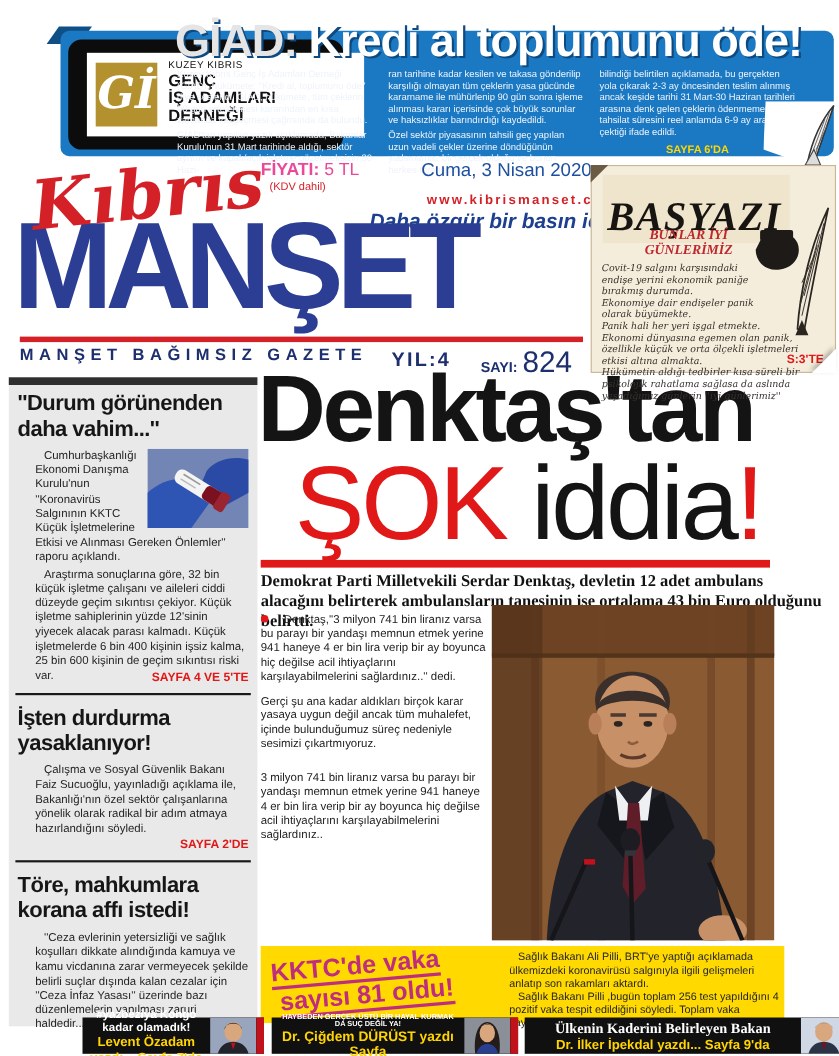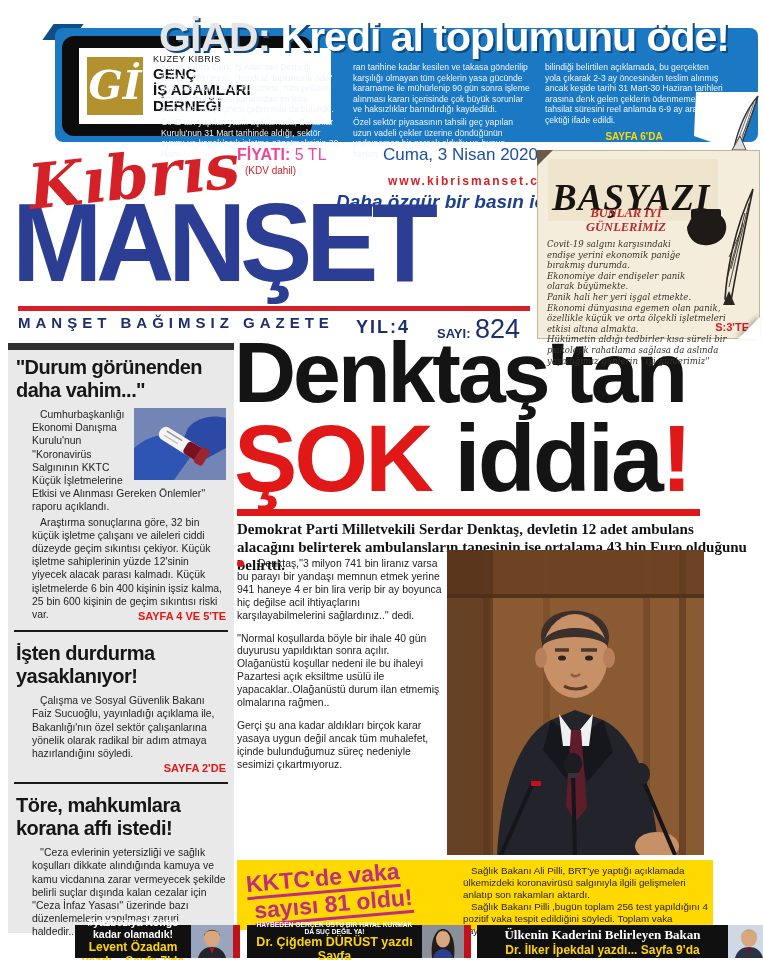--- a/index.html
+++ b/index.html
@@ -64,21 +64,21 @@
   .lc-article{padding:6px 8px 4px 8px;}
   .lc-title{font-weight:bold;font-size:20px;line-height:23px;color:#161616;letter-spacing:-.5px;margin-bottom:6px;}
   .lc-body{font-size:10.4px;line-height:13.2px;color:#242424;}
   .lc-body p{margin:0 0 2px 16px;text-indent:8px;}
   .lc-tag{color:#e01818;font-weight:bold;font-size:11px;text-align:right;margin-top:-13px;}
   .lc-sep{border-top:2px solid #191919;margin:4px 6px;}
   .photo1{float:right;width:92px;height:72px;margin:0 0 4px 6px;}
 
   
   .hl1{position:absolute;left:234px;top:330px;font-weight:bold;font-size:86px;line-height:84px;letter-spacing:-3px;color:#141414;z-index:1;}
-  .hl2{position:absolute;left:234px;top:410px;font-weight:bold;font-size:95px;line-height:96px;letter-spacing:-3px;color:#141414;z-index:1;}
+  .hl2{position:absolute;left:234px;top:410px;font-weight:normal;font-size:95px;line-height:96px;letter-spacing:-3px;color:#141414;z-index:1;padding-left:34px;}
   .hl-sok{color:#e01818;}
   .hl-bang{color:#e01818;}
   .hl-underline{position:absolute;left:237px;top:509px;width:463px;height:7px;background:#e01818;}
   .subhead{position:absolute;left:237px;top:520px;width:516px;font-family:"Liberation Serif",serif;font-weight:bold;
            font-size:15px;line-height:18px;color:#121212;}
 
   
   .main-body{position:absolute;left:237px;top:558px;width:206px;height:300px;overflow:hidden;
              font-size:10.4px;line-height:12.9px;color:#222;}
   .main-body p{margin:0 0 10px 0;}
@@ -251,22 +251,22 @@
 
   <div class="hl1">Denktaş'tan</div>
   <div class="hl2">
     <span class="hl-sok">ŞOK</span><span> iddia</span><span class="hl-bang">!</span>
   </div>
   <div class="hl-underline"></div>
   <div class="subhead">Demokrat Parti Milletvekili Serdar Denktaş, devletin 12 adet ambulans alacağını belirterek ambulansların tanesinin ise ortalama 43 bin Euro olduğunu belirtti.</div>
 
   <div class="main-body">
     <p><span class="bullet"></span><span>Denktaş,''3 milyon 741 bin liranız varsa bu parayı bir yandaşı memnun etmek yerine 941 haneye 4 er bin lira verip bir ay boyunca hiç değilse acil ihtiyaçlarını karşılayabilmelerini sağlardınız..'' dedi.</span></p>
-    <p>''Normal koşullarda böyle bir ihale 40 gün duyurusu yapıldıktan sonra açılır. Olağanüstü koşullar nedeni ile bu ihaleyi Pazartesi açık eksiltme usülü ile yapacaklar..Olağanüstü durum ilan etmemiş olmalarına rağmen..</p>
     <p>Gerçi şu ana kadar aldıkları birçok karar yasaya uygun değil ancak tüm muhalefet, içinde bulunduğumuz süreç nedeniyle sesimizi çıkartmıyoruz.</p>
+    <p style="margin-top:18px">3 milyon 741 bin liranız varsa bu parayı bir yandaşı memnun etmek yerine 941 haneye 4 er bin lira verip bir ay boyunca hiç değilse acil ihtiyaçlarını karşılayabilmelerini sağlardınız..</p>
 
   </div>
 
   <svg class="main-photo" viewBox="0 0 257 305">
     <rect width="257" height="305" fill="#8a5a33"></rect>
     <rect x="0" y="0" width="257" height="46" fill="#6d4323"></rect>
     <rect x="36" y="0" width="7" height="305" fill="#714526" opacity=".7"></rect>
     <rect x="96" y="0" width="7" height="305" fill="#714526" opacity=".5"></rect>
     <rect x="196" y="0" width="7" height="305" fill="#714526" opacity=".7"></rect>
     <rect x="232" y="0" width="7" height="305" fill="#5f3a1f" opacity=".7"></rect>

